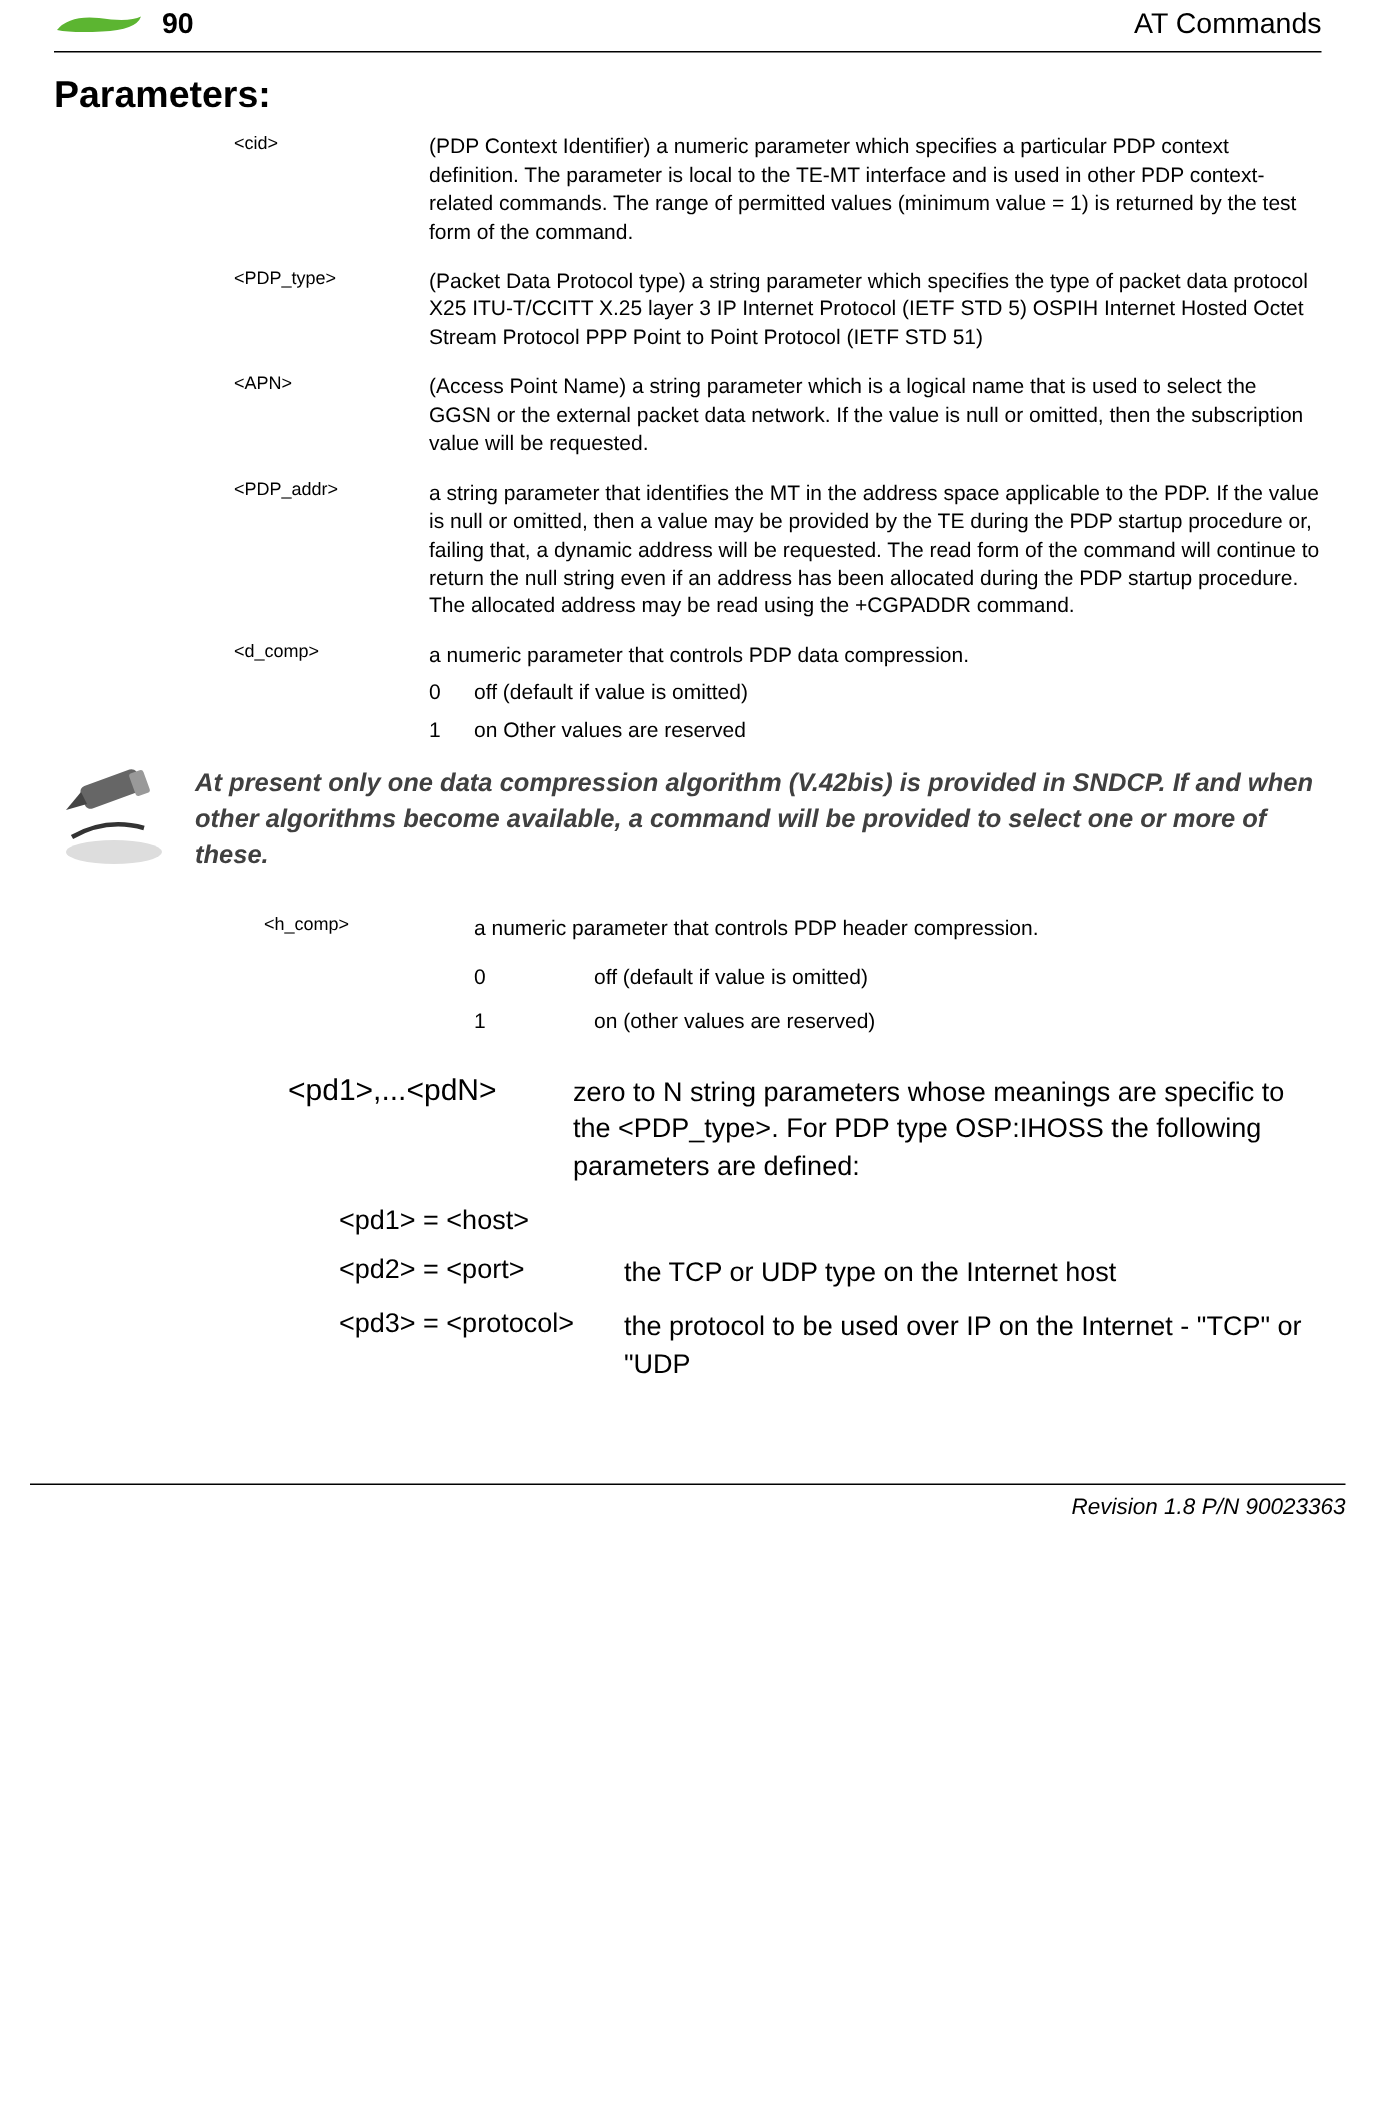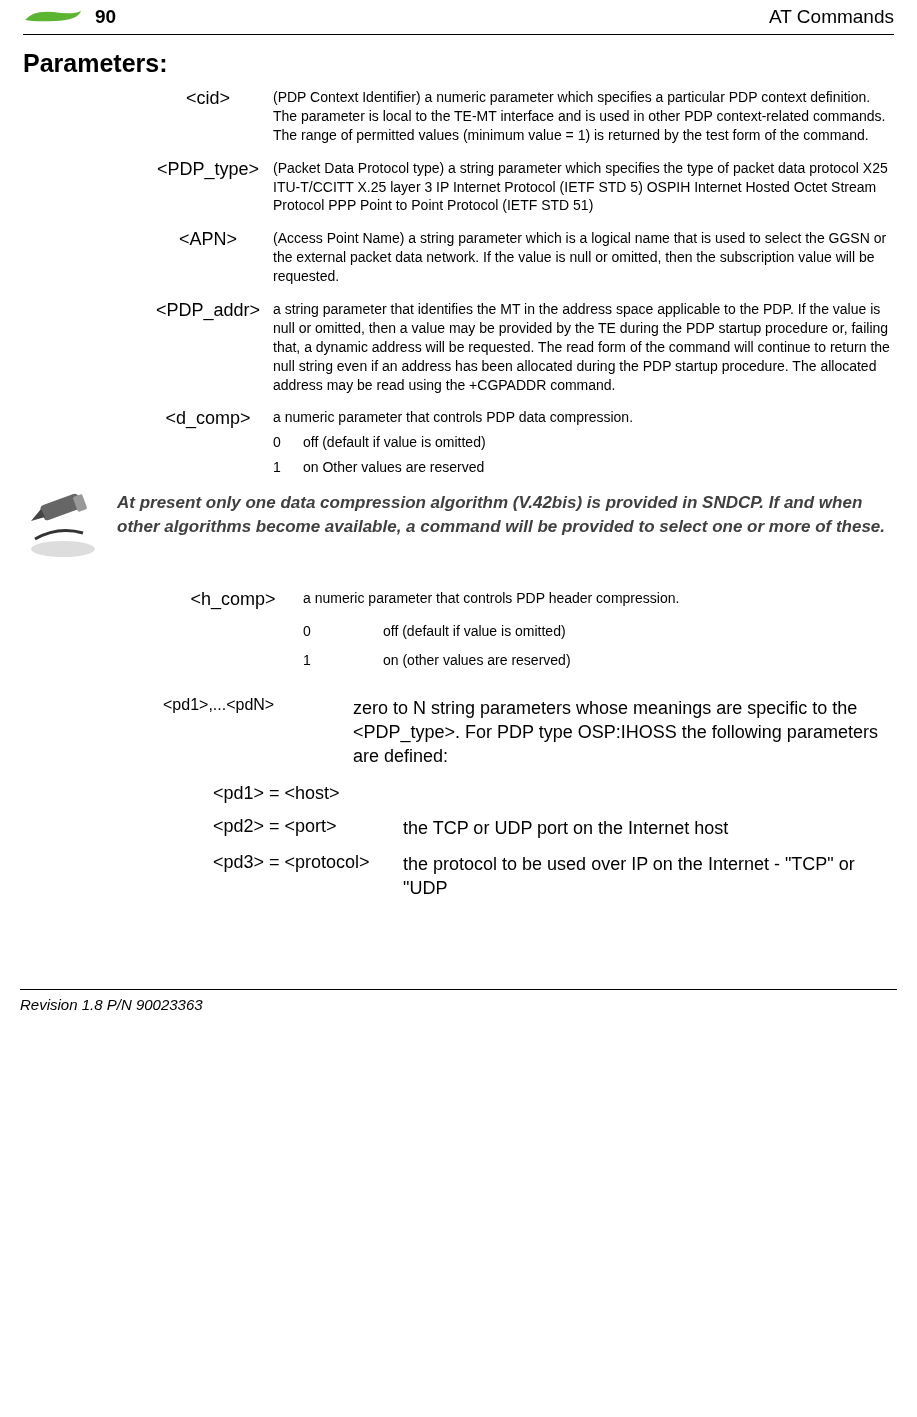--- a/index.html
+++ b/index.html
@@ -7,21 +7,21 @@
     padding: 0;
     font-family: Arial, Helvetica, sans-serif;
     background: #fff;
     color: #000;
     font-size: 17px;
   }
   .page {
     width: 917px;
     height: 1023px;
     box-sizing: border-box;
-    padding: 0 23px;
+    padding: 0 36px;
     position: relative;
   }
   .header {
     display: flex;
     align-items: center;
     justify-content: space-between;
     padding-top: 6px;
     padding-bottom: 6px;
     border-bottom: 1.5px solid #000;
   }
@@ -50,23 +50,22 @@
     font-size: 25px;
     margin-bottom: 10px;
   }
   .param-row {
     display: flex;
     margin: 0 0 14px 0;
     padding-left: 120px;
   }
   .param-name {
     flex: 0 0 130px;
-    font-size: 18px;
+    font-size: 12px;
     font-family: Arial, sans-serif;
-    text-align: center;
   }
   .param-desc {
     flex: 1;
     font-size: 14px;
     line-height: 1.35;
   }
   .sub-val {
     display: flex;
     margin-top: 6px;
   }
@@ -96,21 +95,22 @@
   .hcomp-row .param-name {
     flex: 0 0 140px;
   }
   .pdn-row {
     display: flex;
     margin: 0 0 14px 0;
     padding-left: 140px;
   }
   .pdn-name {
     flex: 0 0 190px;
-    font-size: 16px;
+    font-size: 20px;
+    margin-left: 16px;
   }
   .pdn-desc {
     flex: 1;
     font-size: 18px;
     line-height: 1.35;
   }
   .pd-sub-row {
     display: flex;
     margin: 0 0 12px 0;
     padding-left: 190px;
@@ -123,20 +123,21 @@
     flex: 1;
     font-size: 18px;
     line-height: 1.35;
   }
   .footer {
     position: absolute;
     bottom: 10px;
     left: 20px;
     right: 20px;
     border-top: 1px solid #000;
+    text-align: right;
     font-style: italic;
     font-size: 15px;
     padding-top: 6px;
   }
 </style>
 </head>
 <body>
 
 <div class="page">
   <div class="header">
@@ -217,21 +218,21 @@
       <div class="pdn-name">&lt;pd1&gt;,...&lt;pdN&gt;</div>
       <div class="pdn-desc">zero to N string parameters whose meanings are specific to the &lt;PDP_type&gt;. For PDP type OSP:IHOSS the following parameters are defined:</div>
     </div>
 
     <div class="pd-sub-row">
       <div class="pd-sub-name">&lt;pd1&gt; = &lt;host&gt;</div>
     </div>
 
     <div class="pd-sub-row">
       <div class="pd-sub-name">&lt;pd2&gt; = &lt;port&gt;</div>
-      <div class="pd-sub-desc">the TCP or UDP port on the Internet host</div>
+      <div class="pd-sub-desc">the TCP or UDP type on the Internet host</div>
     </div>
 
     <div class="pd-sub-row">
       <div class="pd-sub-name">&lt;pd3&gt; = &lt;protocol&gt;</div>
       <div class="pd-sub-desc">the protocol to be used over IP on the Internet - "TCP" or "UDP</div>
     </div>
 
   </div>
 
   <div class="footer">Revision 1.8  P/N 90023363</div>

